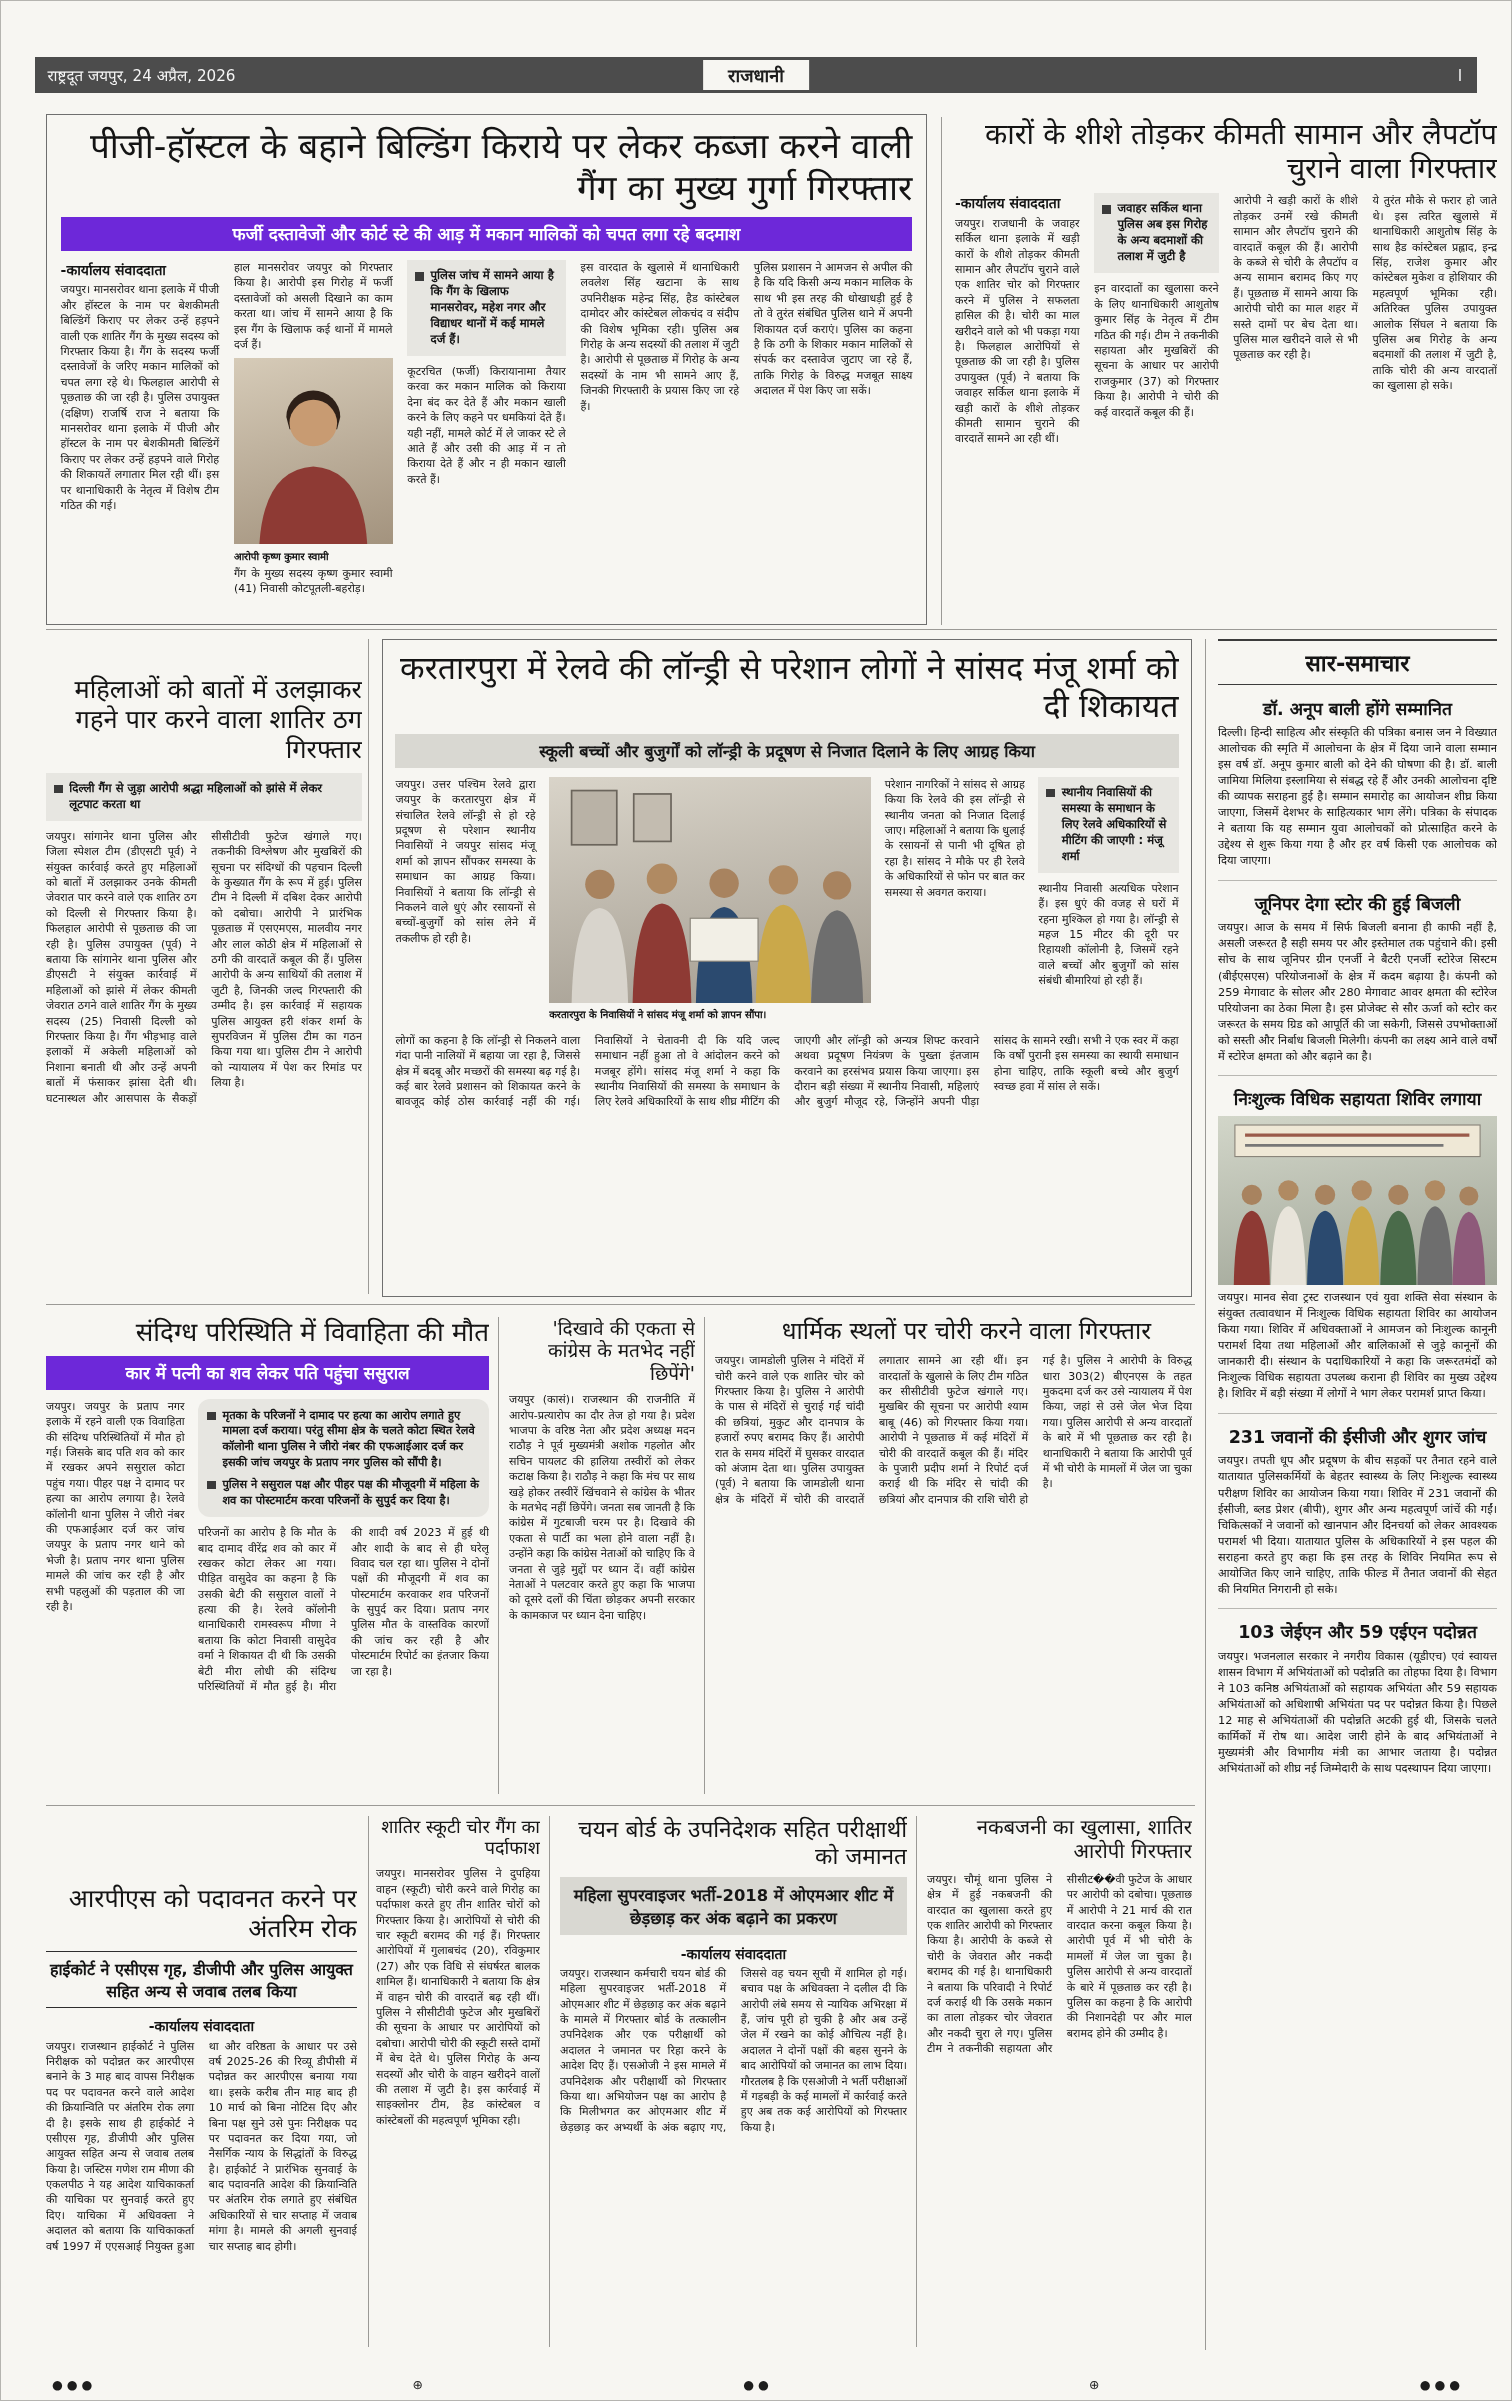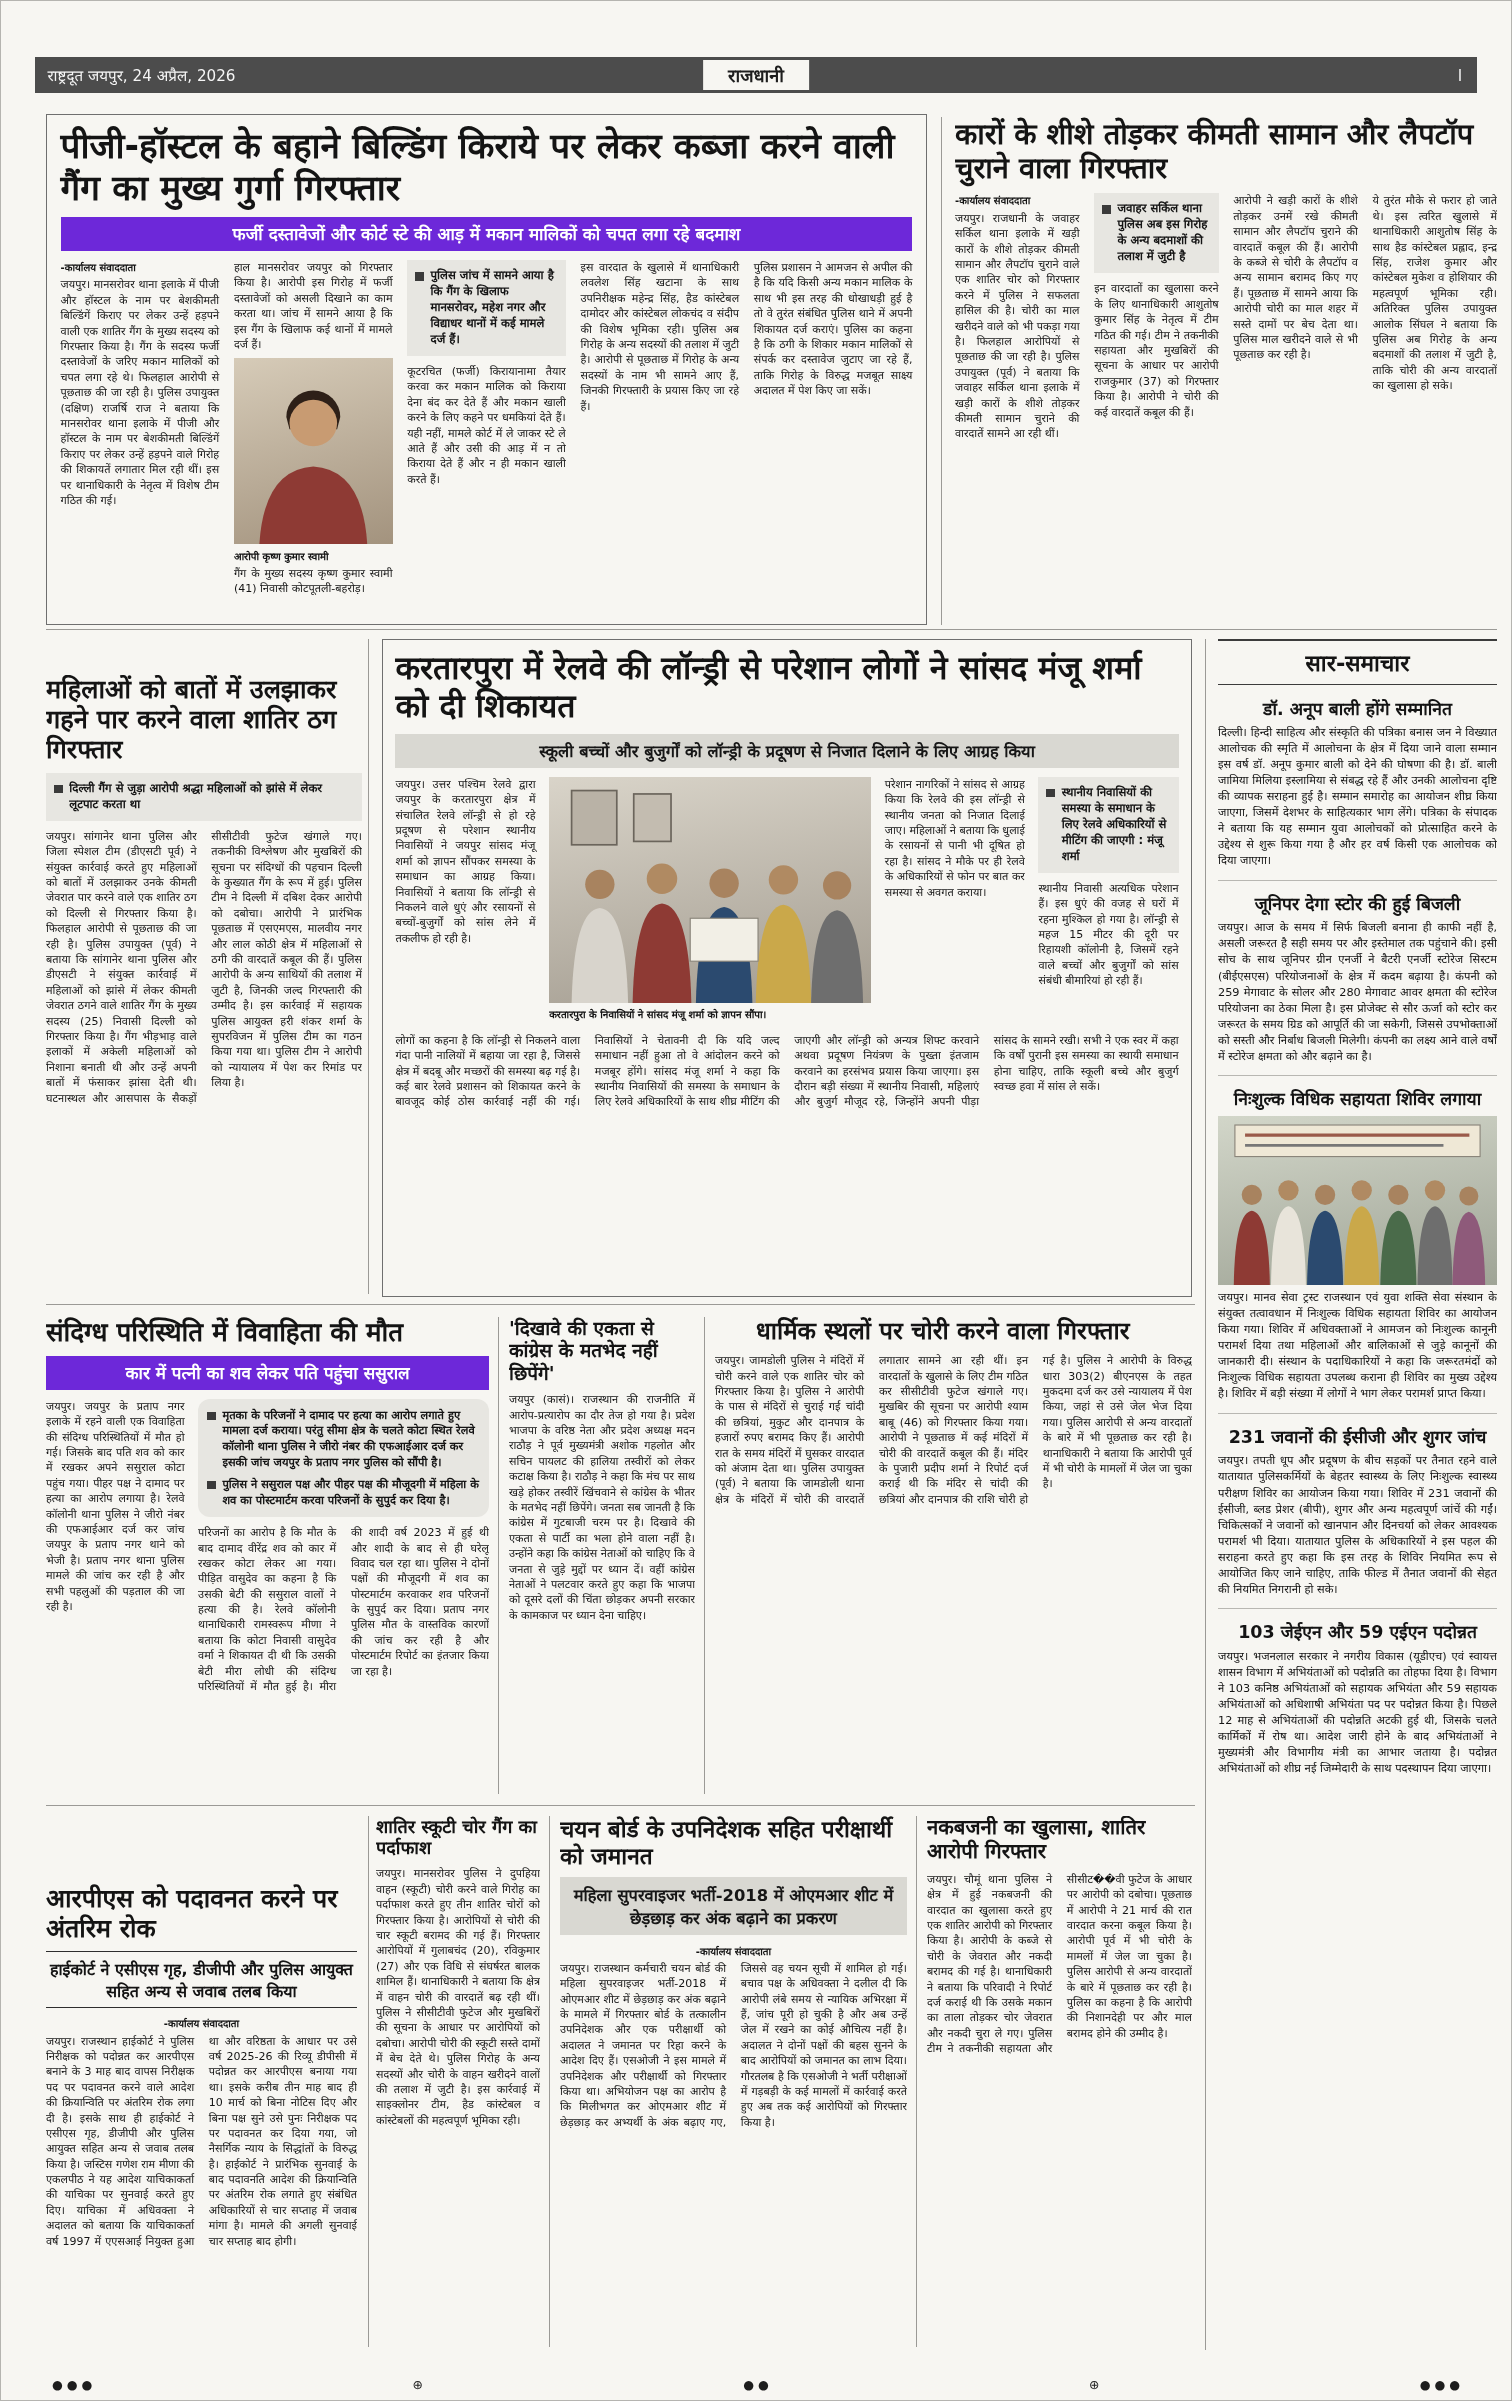--- a/index.html
+++ b/index.html
@@ -14,22 +14,22 @@
               background:#4c4c4c; display:flex; align-items:center; color:#f5f5f5; }
   .mh-left  { font-size:15.2px; padding-left:12.4px; font-weight:500; }
   .mh-center{ position:absolute; left:50%; transform:translateX(-50%);
               background:#f7f6f2; color:#1e1e1e; font-weight:700; font-size:18px;
               padding:3.4px 25px; }
   .mh-right { margin-left:auto; padding-right:14.7px; font-size:16px; }
 
   
   .a { position:absolute; overflow:hidden; }
   .a p { font-size:11px; line-height:1.4; text-align:justify; }
-  .a h1 { font-weight:700; text-align:left; line-height:1.18; margin-bottom:8px; }
-  .byline { font-weight:700; font-size:10px; margin-bottom:3.4px; }
+  .a h1 { font-weight:400; text-align:right; line-height:1.18; margin-bottom:8px; }
+  .byline { font-weight:700; font-size:14px; margin-bottom:3.4px; }
   .byline.center { text-align:center; }
 
   .kicker-dark  { background:#6d28d9; color:#fff; font-size:17px; font-weight:700;
                   text-align:center; padding:5.6px 4.5px; margin-bottom:9px; }
   .kicker-gray  { background:#d9d8d2; color:#161616; font-size:16.4px; font-weight:700;
                   text-align:center; padding:5.6px 4.5px; margin-bottom:9px; }
   .kicker-lines { border-top:1.7px solid #2e2e2e; border-bottom:1.7px solid #2e2e2e;
                   font-size:16px; font-weight:700; text-align:center;
                   padding:5.6px 3.4px; margin-bottom:8px; }
 

